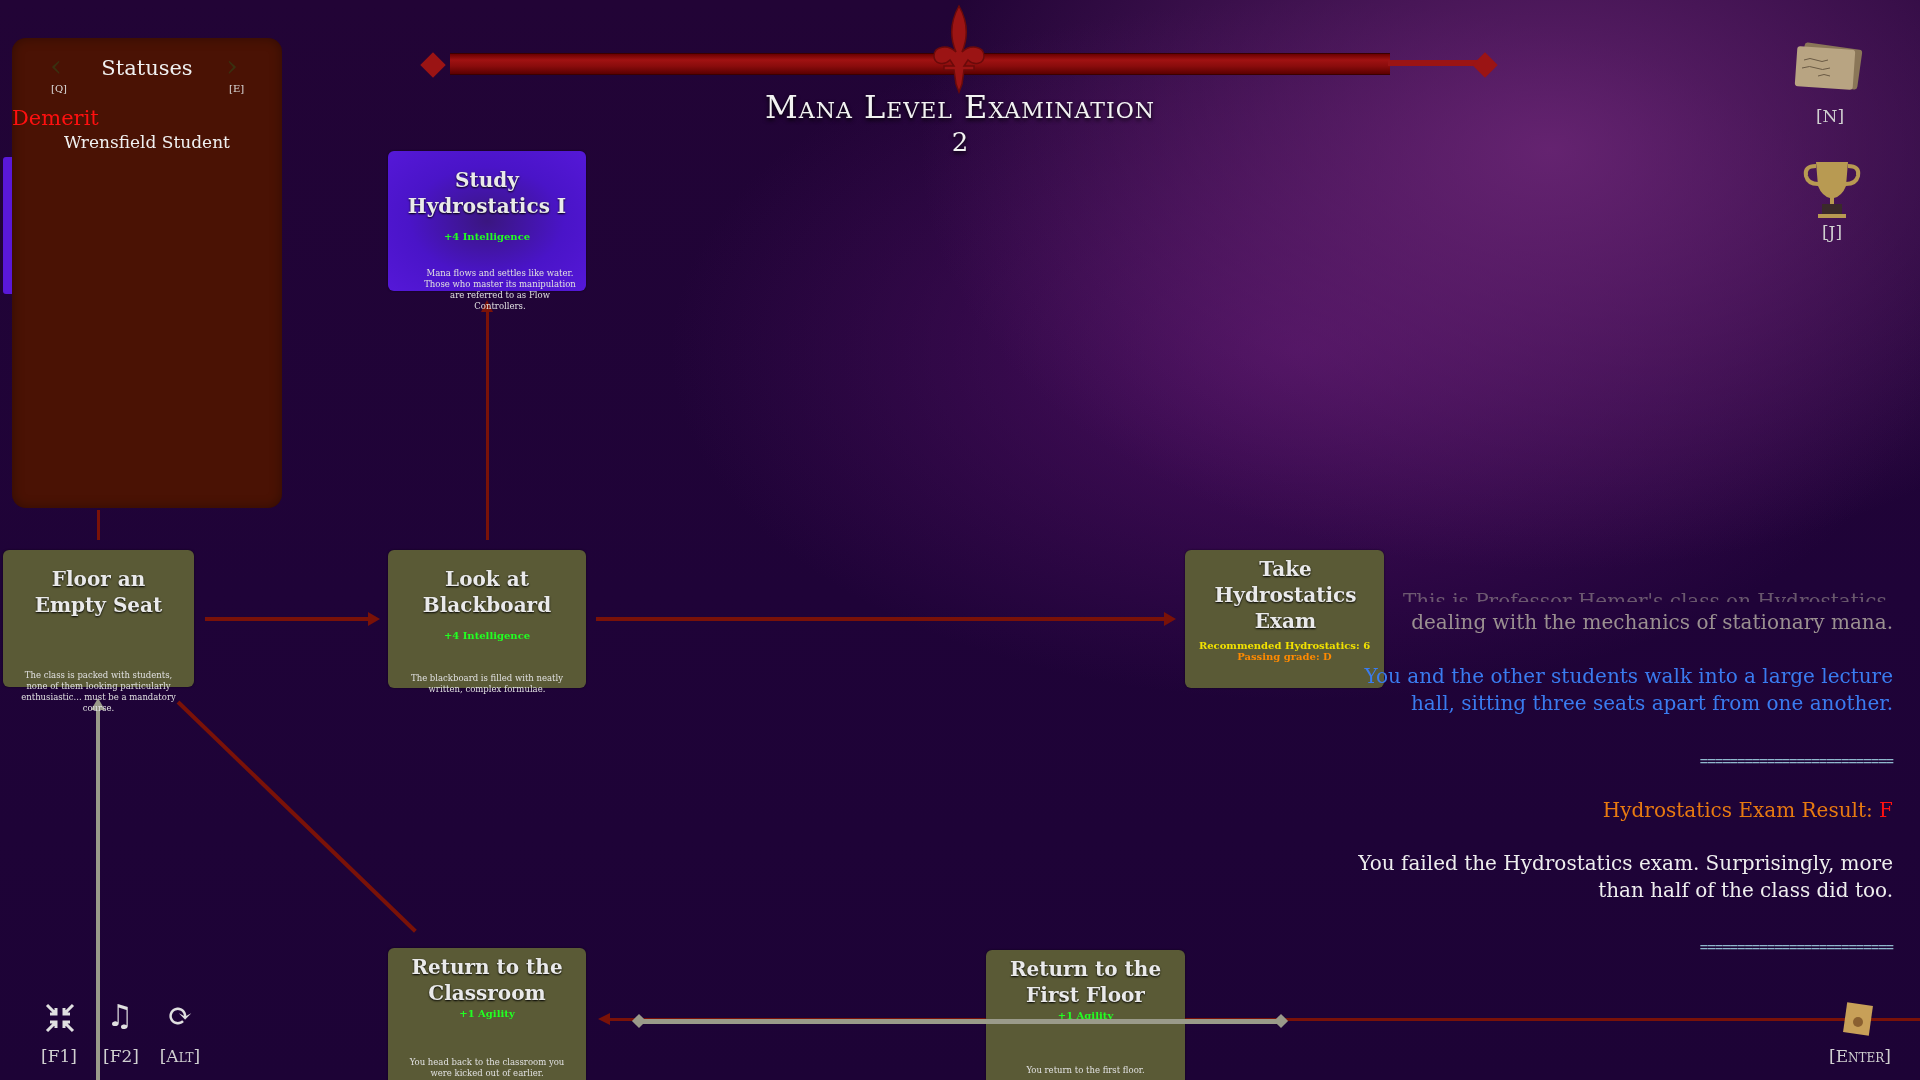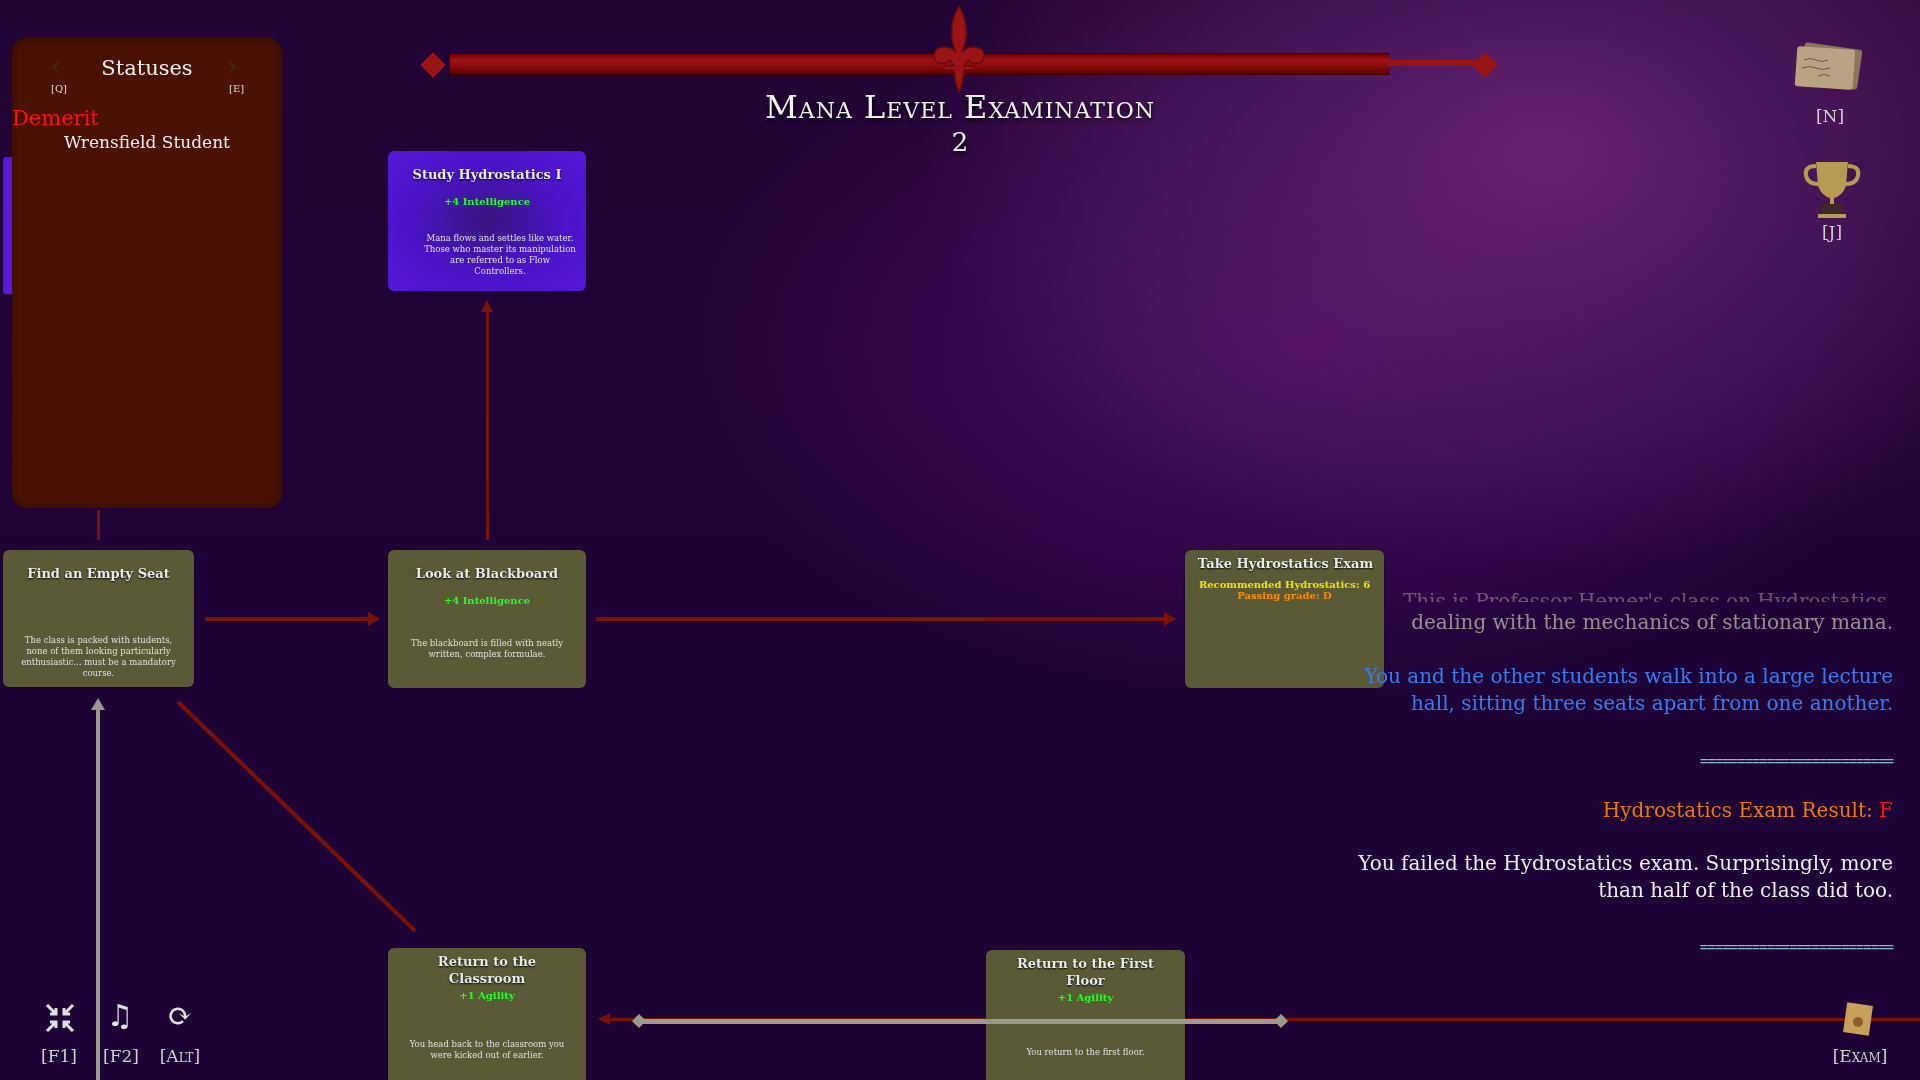--- a/index.html
+++ b/index.html
@@ -49,21 +49,21 @@
   .left-tab { left:3px; top:157px; width:10px; height:137px; background:#5a18d8; border-radius:3px 0 0 3px; }
 
   
   .card {
     border-radius:6px; background:#5a5a36; text-align:center;
     box-shadow: 0 0 2px rgba(0,0,0,0.6);
   }
   .card.blue {
     background: radial-gradient(ellipse at 50% 50%, #3a1680 0%, #4a14c8 55%, #5518d8 100%);
   }
-  .card-title { font-size:13px; font-weight:bold; color:#eaeaea; text-shadow:0 1px 2px #000; padding:0 10px; line-height:1.3; }
+  .card-title { font-size:20px; font-weight:bold; color:#eaeaea; text-shadow:0 1px 2px #000; padding:0 10px; line-height:1.3; }
   .card-stat { font-size:10px; font-weight:bold; color:#22ff22; }
   .card-stat.yellow { color:#f2e200; }
   .card-stat.orange { color:#ff8a00; }
   .card-desc { font-size:8.5px; color:#e0e0e0; line-height:1.3; padding:0 10px; }
 
   
   .line { position:absolute; background:#7a1208; }
   .line.grey { background:#9a9a8a; }
 
   
@@ -115,21 +115,21 @@
 <div class="abs" style="left:598px;top:1013px;width:0;height:0;border-top:6px solid transparent;border-bottom:6px solid transparent;border-right:12px solid #7a1208;"></div>
 <div class="line grey" style="left:640px;top:1019px;width:640px;height:5px;"></div>
 
 <div class="abs card blue" style="left:388px;top:151px;width:198px;height:140px;">
   <div class="card-title" style="margin-top:16px;">Study Hydrostatics I</div>
   <div class="card-stat" style="margin-top:12px;">+4 Intelligence</div>
   <div class="card-desc" style="margin-top:26px;padding-left:36px;">Mana flows and settles like water. Those who master its manipulation are referred to as Flow Controllers.</div>
 </div>
 
 <div class="abs card" style="left:3px;top:550px;width:191px;height:137px;">
-  <div class="card-title" style="margin-top:16px;">Find an Empty Seat</div>
+  <div class="card-title" style="margin-top:16px;">Floor an Empty Seat</div>
   <div class="card-desc" style="margin-top:52px;">The class is packed with students, none of them looking particularly enthusiastic... must be a mandatory course.</div>
 </div>
 
 <div class="abs card" style="left:388px;top:550px;width:198px;height:138px;">
   <div class="card-title" style="margin-top:16px;">Look at Blackboard</div>
   <div class="card-stat" style="margin-top:12px;">+4 Intelligence</div>
   <div class="card-desc" style="margin-top:32px;">The blackboard is filled with neatly written, complex formulae.</div>
 </div>
 
 <div class="abs card" style="left:1185px;top:550px;width:199px;height:138px;">
@@ -192,13 +192,13 @@
 <div class="abs hotkey-label" style="left:96px;top:1046px;width:50px;">[F2]</div>
 <div class="abs hotkey-icon" style="left:160px;top:1000px;width:40px;">⟳</div>
 <div class="abs hotkey-label" style="left:152px;top:1046px;width:56px;">[Alt]</div>
 
 <div class="abs" style="left:1843px;top:1002px;width:30px;height:34px;">
   <svg width="30" height="34" viewBox="0 0 30 34">
     <rect x="2" y="2" width="26" height="30" fill="#c8a058" transform="rotate(8 15 17)"></rect>
     <circle cx="15" cy="20" r="5" fill="#8a6030"></circle>
   </svg>
 </div>
-<div class="abs hotkey-label" style="left:1820px;top:1046px;width:80px;">[Exam]</div>
+<div class="abs hotkey-label" style="left:1820px;top:1046px;width:80px;">[Enter]</div>
 
 </body></html>

